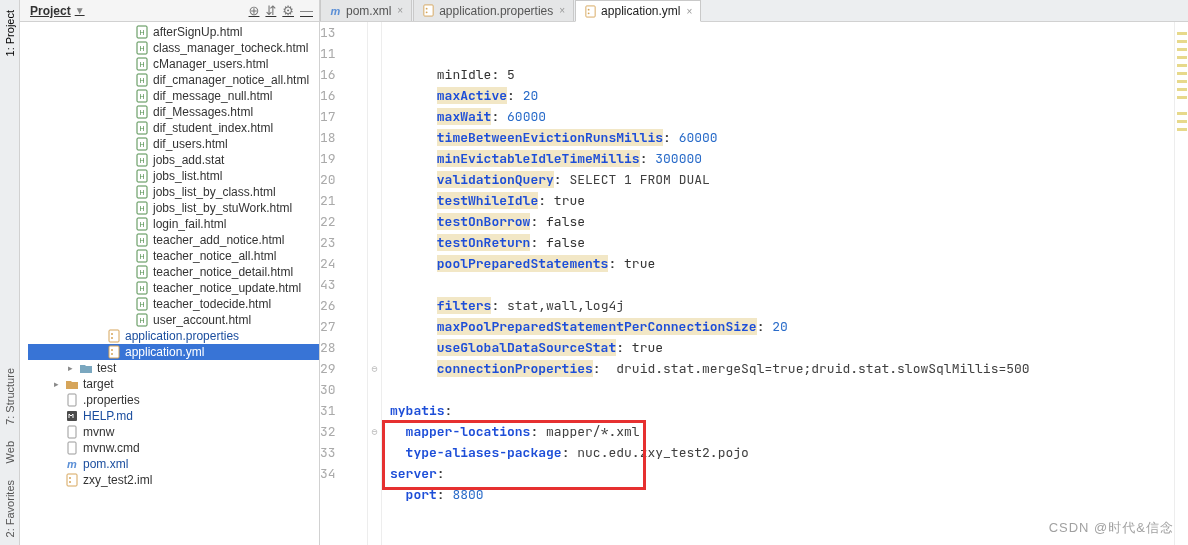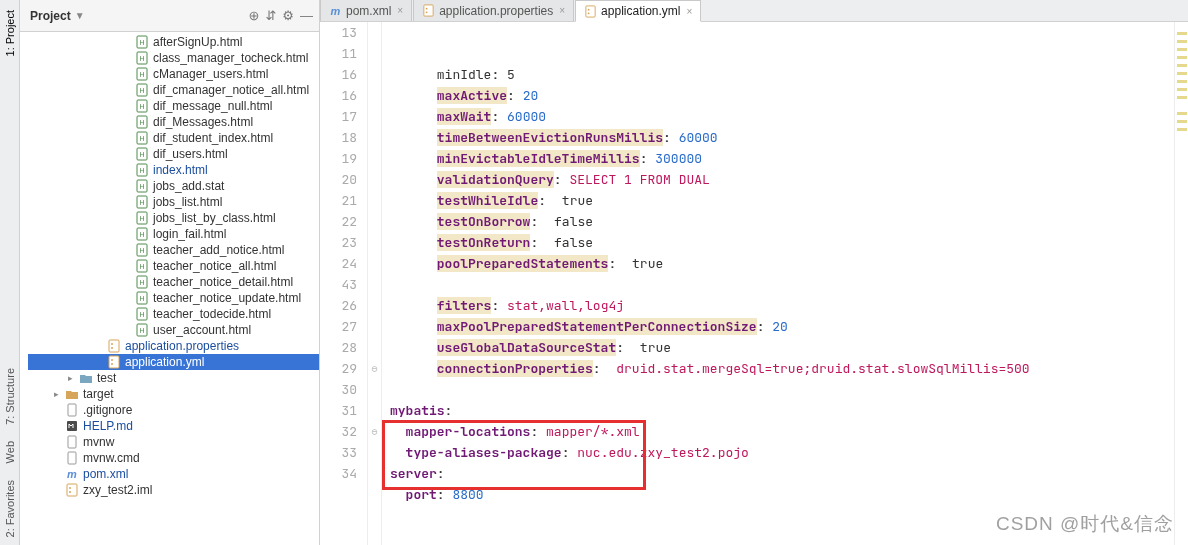--- a/index.html
+++ b/index.html
@@ -6,61 +6,61 @@
 body { font-family:"Segoe UI",Arial,sans-serif; font-size:12px; color:#333; background:#fff; width:1188px; height:545px; overflow:hidden; position:relative; }
 .main { display:flex; height:100%; }
 
 
 .vstrip { width:20px; background:#eceef0; border-right:1px solid #d1d1d1; display:flex; flex-direction:column; align-items:center; padding-top:2px; }
 .vtab { writing-mode:vertical-rl; transform:rotate(180deg); font-size:11px; color:#555; margin:8px 0; cursor:pointer; white-space:nowrap; }
 .vtab.active { color:#000; }
 
 
 .panel { width:300px; display:flex; flex-direction:column; border-right:1px solid #d1d1d1; background:#fff; }
-.panel-header { height:32px; display:flex; align-items:center; padding:0 6px; border-bottom:1px solid #d1d1d1; background:#f5f5f5; }
+.panel-header { height:22px; display:flex; align-items:center; padding:0 6px; border-bottom:1px solid #d1d1d1; background:#f5f5f5;text-decoration:underline; }
 .panel-header .title { display:flex; align-items:center; gap:4px; font-weight:bold; color:#333; }
 .panel-header .icons { margin-left:auto; display:flex; gap:6px; color:#777; }
 .panel-header .icons span { cursor:pointer; font-size:13px; }
 .tree { flex:1; overflow:auto; padding:2px 0 2px 8px; font-size:12px; line-height:16px; }
 .tree-row { display:flex; align-items:center; height:16px; padding:0 2px; cursor:pointer; white-space:nowrap; }
 .tree-row.selected { background:#3874d6; color:#fff; }
 .tree-ico { width:14px; height:14px; margin-right:4px; display:inline-flex; align-items:center; justify-content:center; flex:0 0 auto; }
 .tree-ico svg { width:14px; height:14px; }
 .blue-name { color:#1a4d9e; }
 .tree-row.selected .blue-name { color:#fff; }.ind1{padding-left:26px}.ind2{padding-left:40px}.ind4{padding-left:68px}.ind5{padding-left:96px}
 .caret { width:10px; display:inline-block; color:#888; font-size:9px; margin-right:1px; }
 
 
 .editor { flex:1; display:flex; flex-direction:column; background:#fff; position:relative; }
 .tabbar { height:22px; display:flex; align-items:flex-end; border-bottom:1px solid #d1d1d1; background:#eceef0; }
 .tab { height:22px; padding:0 8px; display:flex; align-items:center; gap:4px; border:1px solid #c9c9c9; border-bottom:none; background:#e5e6e7; font-size:12px; color:#555; margin-right:1px; cursor:pointer; }
 .tab.active { background:#fff; color:#222; border-bottom:1px solid #fff; position:relative; top:1px; }
 .tab .close { color:#999; font-size:10px; margin-left:2px; }
 .tab-ico { width:13px; height:13px; display:inline-flex; align-items:center; justify-content:center; }
 .code-wrap { flex:1; display:flex; overflow:hidden; font-family:"JetBrains Mono",Consolas,monospace; font-size:13px; position:relative; }
-.gutter { width:48px; background:#fff; border-right:1px solid #ededed; text-align:right; color:#aaa; padding:0 10px 0 0; line-height:21px; user-select:none; }
+.gutter { width:48px; background:#fff; border-right:1px solid #ededed; text-align:left; color:#aaa; padding:0 10px 0 0; line-height:21px; user-select:none; }
 .gutter div { height:21px; }
 .fold-col { width:14px; border-right:1px solid #ededed; line-height:21px; color:#bbb; font-size:10px; text-align:center; }
 .fold-col div { height:21px; }
 .code { flex:1; padding:0 0 0 8px; line-height:21px; white-space:pre; position:relative; }
 .line { height:21px; }
-.key { color:#701a75; font-weight:bold; }
+.key { color:#1d4ed8; font-weight:bold; }
 .hlkey { background:#f2e7c6; }
 .val-num { color:#2a6cc9; }
-.val-str { color:#be185d; }
-.val-bool { color:#333;margin-left:8px; }
+.val-str { color:#404040; }
+.val-bool { color:#333; }
 .colon { color:#333; }
 .highlight-box { position:absolute; border:3px solid #e63030; left:0px; top:398px; width:264px; height:70px; pointer-events:none; }
 
 
 .ruler { width:14px; background:#fff; border-left:1px solid #ededed; position:relative; }
 .ruler .mk { position:absolute; right:1px; width:10px; height:3px; background:#e7d98b; }
 
 
-.watermark { position:absolute; right:14px; bottom:8px; color:rgba(120,120,120,0.7); font-size:19px; letter-spacing:1px; pointer-events:none; }
+.watermark { position:absolute; right:14px; bottom:8px; color:rgba(120,120,120,0.7); font-size:13px; letter-spacing:1px; pointer-events:none; }
 
 
 .ic-folder { fill:#6a9fb5; }
 .ic-m { fill:#5b8fd6; font-weight:bold; font-style:italic; font-size:11px; }
 </style>
 </head>
 <body>
 
 <div class="main">
   <div class="vstrip">
@@ -169,30 +169,20 @@
           <span>dif_users.html</span>
         </div>
         <div class="tree-row ind5">
           <span class="caret"></span>
           <span class="tree-ico">
             <svg viewBox="0 0 14 14">
               <rect x="2" y="1" width="10" height="12" rx="1" fill="#fff" stroke="#4e8c4a"></rect>
               <text x="7" y="10" text-anchor="middle" font-size="7" fill="#4e8c4a">H</text>
             </svg>
           </span>
-          <span class="blue-name">index.html</span>
-        </div>
-        <div class="tree-row ind5">
-          <span class="caret"></span>
-          <span class="tree-ico">
-            <svg viewBox="0 0 14 14">
-              <rect x="2" y="1" width="10" height="12" rx="1" fill="#fff" stroke="#4e8c4a"></rect>
-              <text x="7" y="10" text-anchor="middle" font-size="7" fill="#4e8c4a">H</text>
-            </svg>
-          </span>
           <span>jobs_add.stat</span>
         </div>
         <div class="tree-row ind5">
           <span class="caret"></span>
           <span class="tree-ico">
             <svg viewBox="0 0 14 14">
               <rect x="2" y="1" width="10" height="12" rx="1" fill="#fff" stroke="#4e8c4a"></rect>
               <text x="7" y="10" text-anchor="middle" font-size="7" fill="#4e8c4a">H</text>
             </svg>
           </span>
@@ -200,20 +190,30 @@
         </div>
         <div class="tree-row ind5">
           <span class="caret"></span>
           <span class="tree-ico">
             <svg viewBox="0 0 14 14">
               <rect x="2" y="1" width="10" height="12" rx="1" fill="#fff" stroke="#4e8c4a"></rect>
               <text x="7" y="10" text-anchor="middle" font-size="7" fill="#4e8c4a">H</text>
             </svg>
           </span>
           <span>jobs_list_by_class.html</span>
+        </div>
+        <div class="tree-row ind5">
+          <span class="caret"></span>
+          <span class="tree-ico">
+            <svg viewBox="0 0 14 14">
+              <rect x="2" y="1" width="10" height="12" rx="1" fill="#fff" stroke="#4e8c4a"></rect>
+              <text x="7" y="10" text-anchor="middle" font-size="7" fill="#4e8c4a">H</text>
+            </svg>
+          </span>
+          <span>jobs_list_by_stuWork.html</span>
         </div>
         <div class="tree-row ind5">
           <span class="caret"></span>
           <span class="tree-ico">
             <svg viewBox="0 0 14 14">
               <rect x="2" y="1" width="10" height="12" rx="1" fill="#fff" stroke="#4e8c4a"></rect>
               <text x="7" y="10" text-anchor="middle" font-size="7" fill="#4e8c4a">H</text>
             </svg>
           </span>
           <span>login_fail.html</span>
@@ -318,21 +318,21 @@
           </span>
           <span>target</span>
         </div>
         <div class="tree-row ind1">
           <span class="caret"></span>
           <span class="tree-ico">
             <svg viewBox="0 0 14 14">
               <rect x="3" y="1" width="8" height="12" rx="1" fill="#fff" stroke="#999"></rect>
             </svg>
           </span>
-          <span>.gitignore</span>
+          <span>.properties</span>
         </div>
         <div class="tree-row ind1">
           <span class="caret"></span>
           <span class="tree-ico">
             <svg viewBox="0 0 14 14">
               <rect x="2" y="2" width="10" height="10" rx="1" fill="#4a4a4a"></rect>
               <path d="M4 9V5l2 2 2-2v4" stroke="#fff" stroke-width="1" fill="none"></path>
             </svg>
           </span>
           <span class="blue-name">HELP.md</span>

